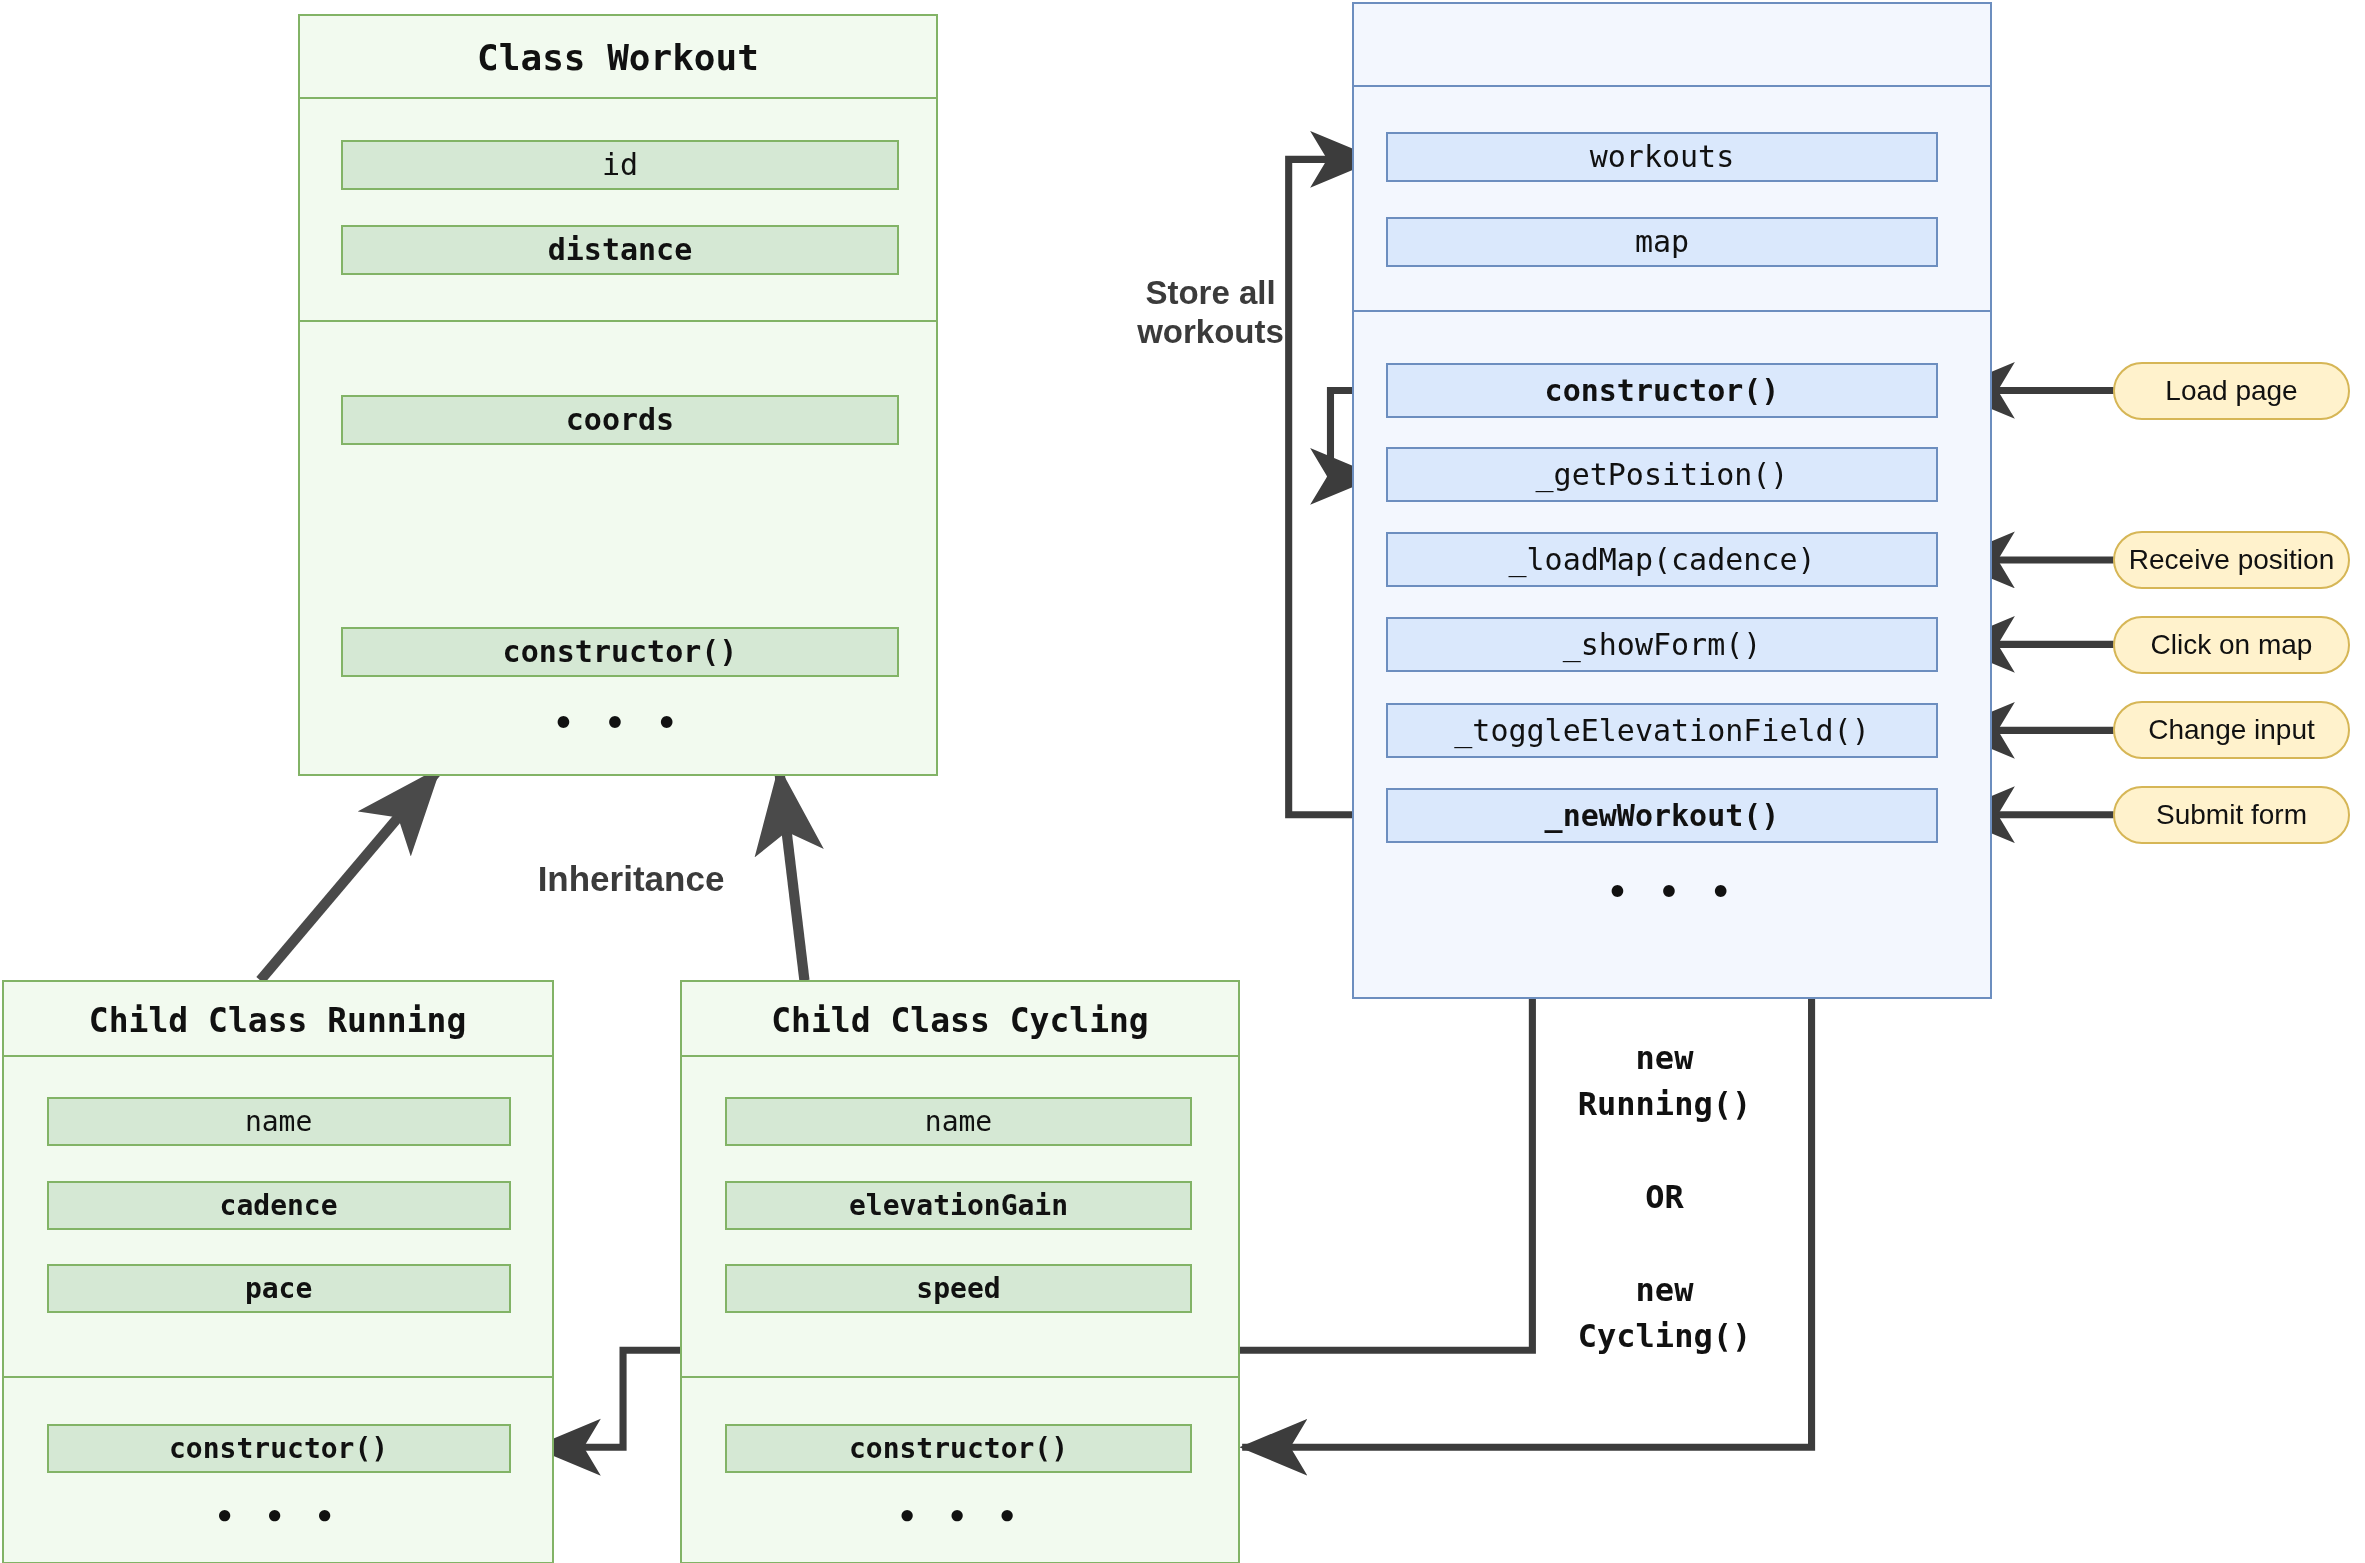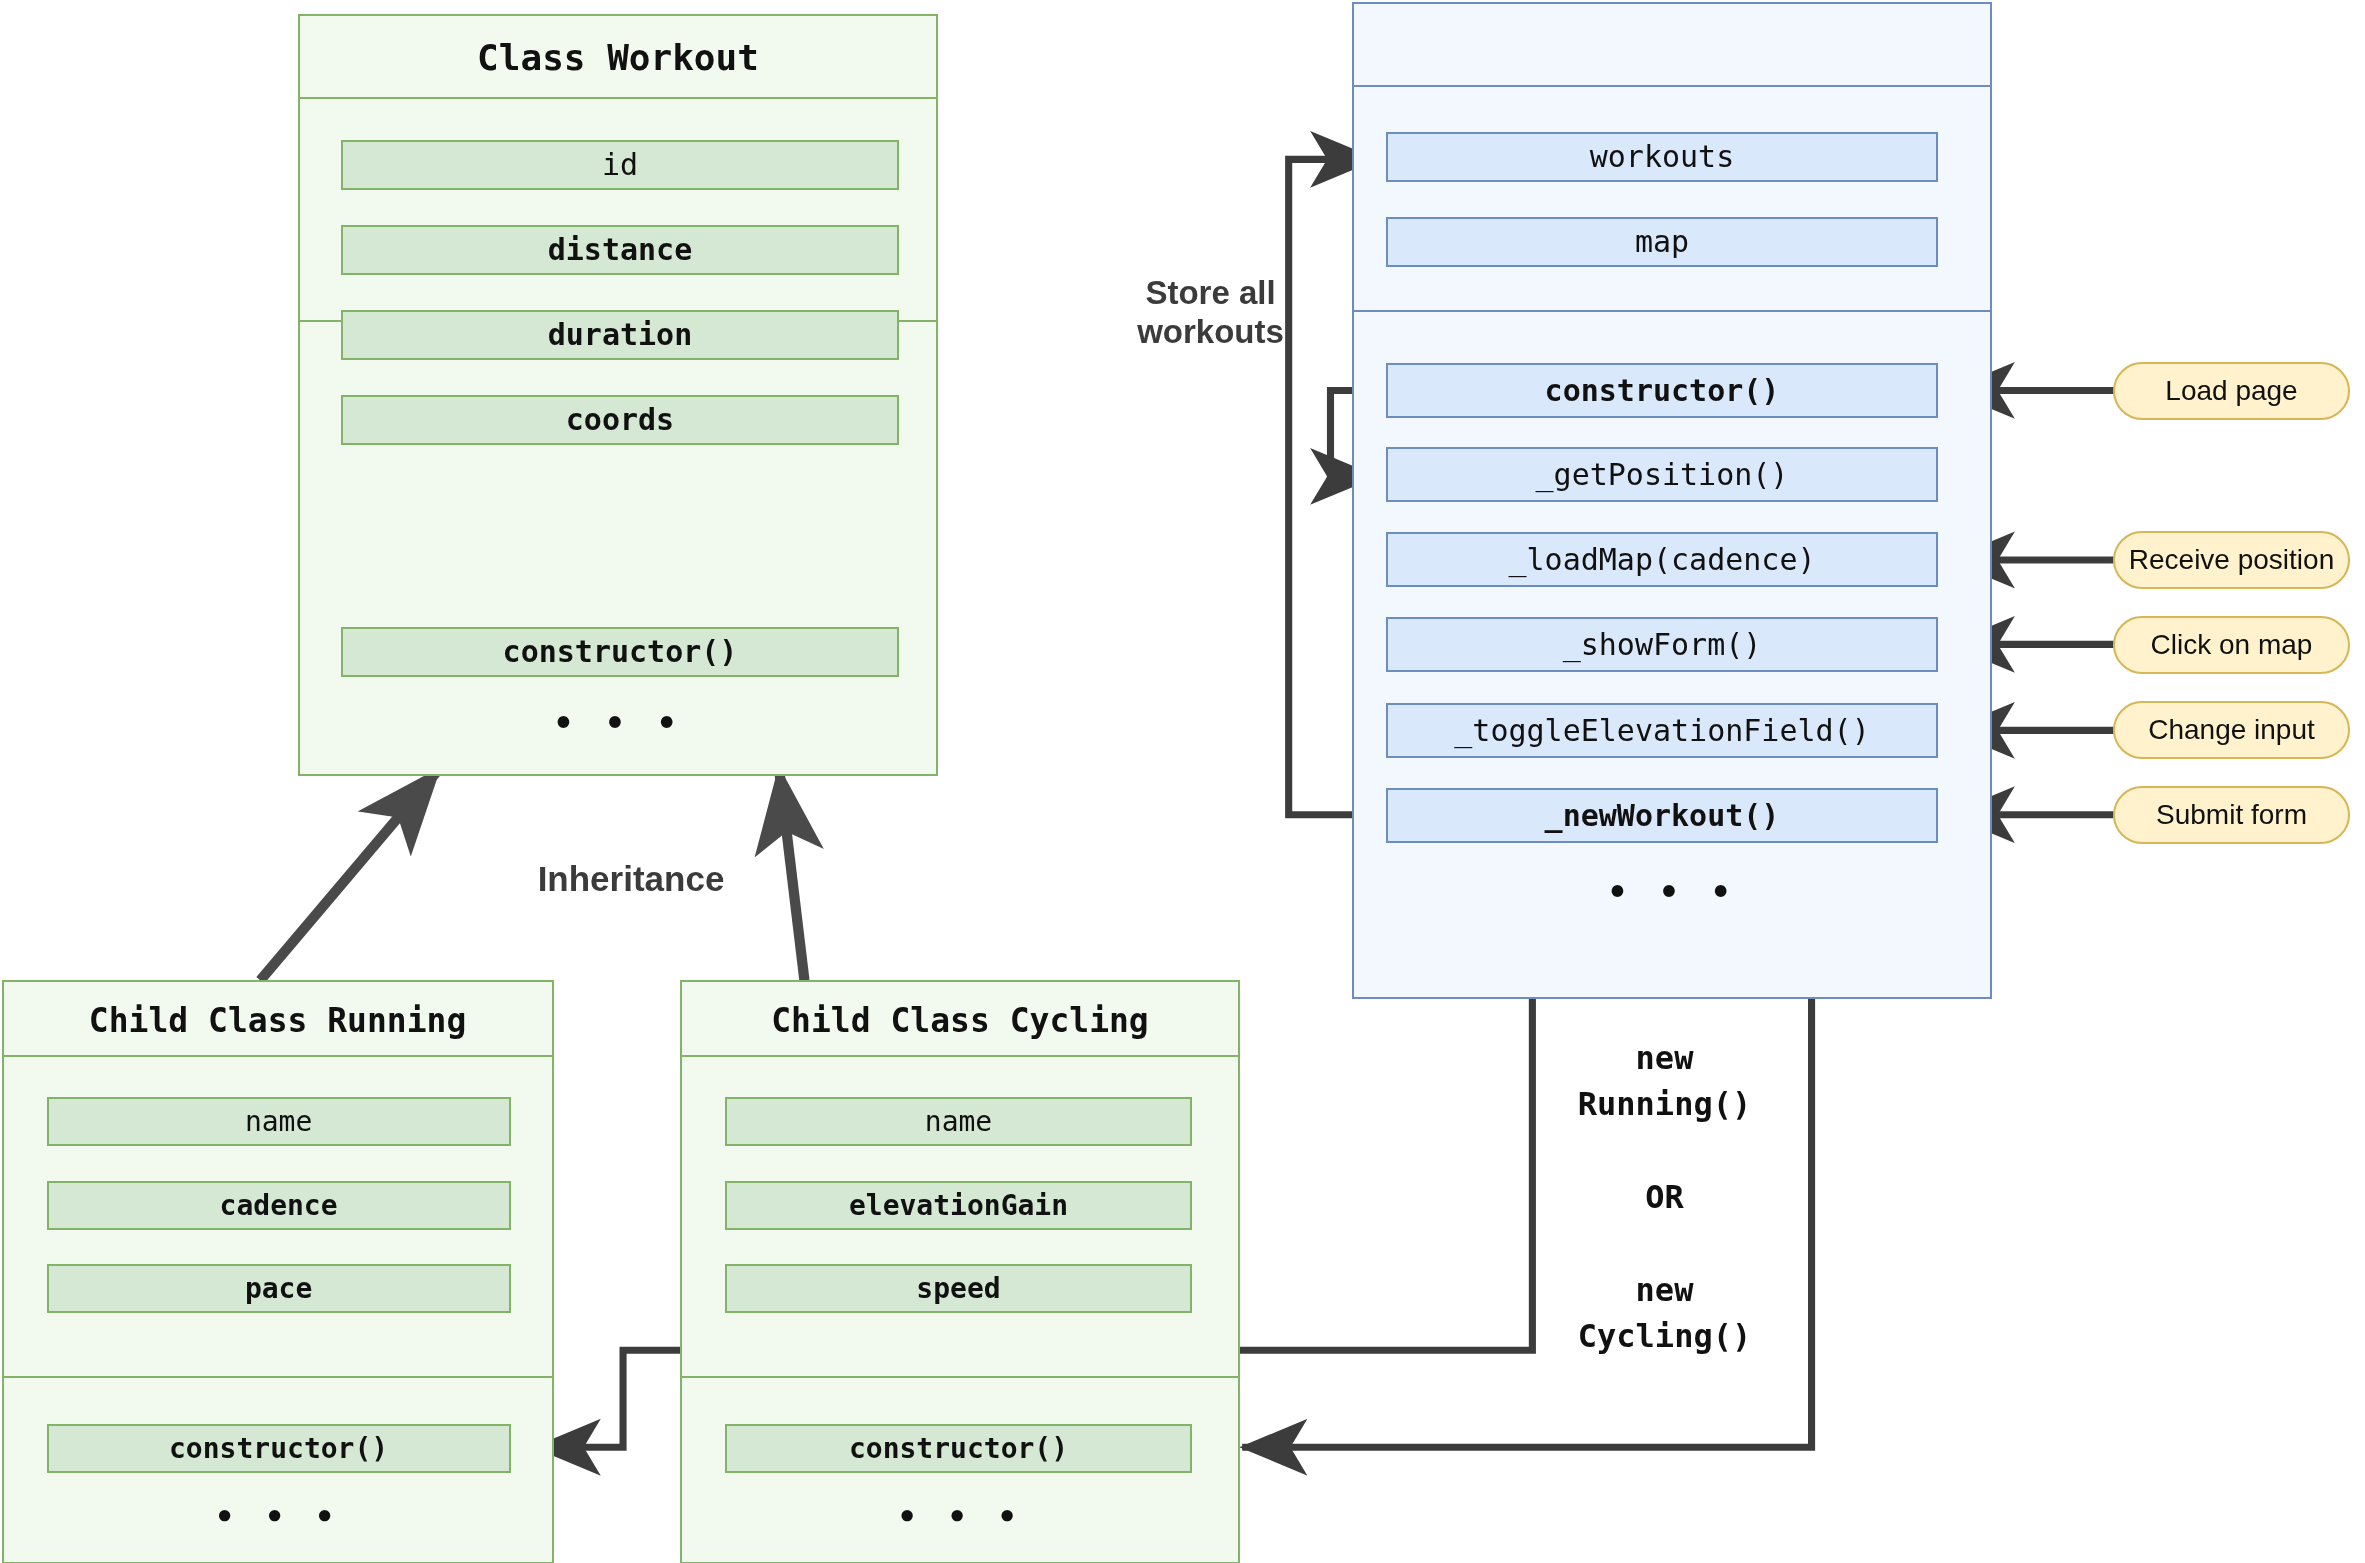--- a/index.html
+++ b/index.html
@@ -89,21 +89,20 @@
   </svg>
 
   <div class="clsbox green" style="left:298px;top:1.6px;width:640px;height:762px;margin-top:12px;">
     <div class="sectline" style="top:81px;"></div>
     <div class="sectline" style="top:304px;"></div>
 
     <div class="clstitle" style="top:21px;font-size:36px;">Class Workout</div>
 
     <div class="row g" style="left:41px;top:124px;width:558px;height:50px;font-size:30px;">id</div>
     <div class="row g bold" style="left:41px;top:209px;width:558px;height:50px;font-size:30px;">distance</div>
-    <div class="row g bold" style="left:41px;top:294px;width:558px;height:50px;font-size:30px;">duration</div>
     <div class="row g bold" style="left:41px;top:379px;width:558px;height:50px;font-size:30px;">coords</div>
 
     <div class="row g bold" style="left:41px;top:611px;width:558px;height:50px;font-size:30px;">constructor()</div>
     <div class="dots" style="left:0;right:0;top:688px;font-size:33px;">• • •</div>
   </div>
 
   <div class="clsbox blue" style="left:1352px;top:1.6px;width:640px;height:997px;">
     <div class="sectline" style="top:81px;"></div>
     <div class="sectline" style="top:306px;"></div>
 

